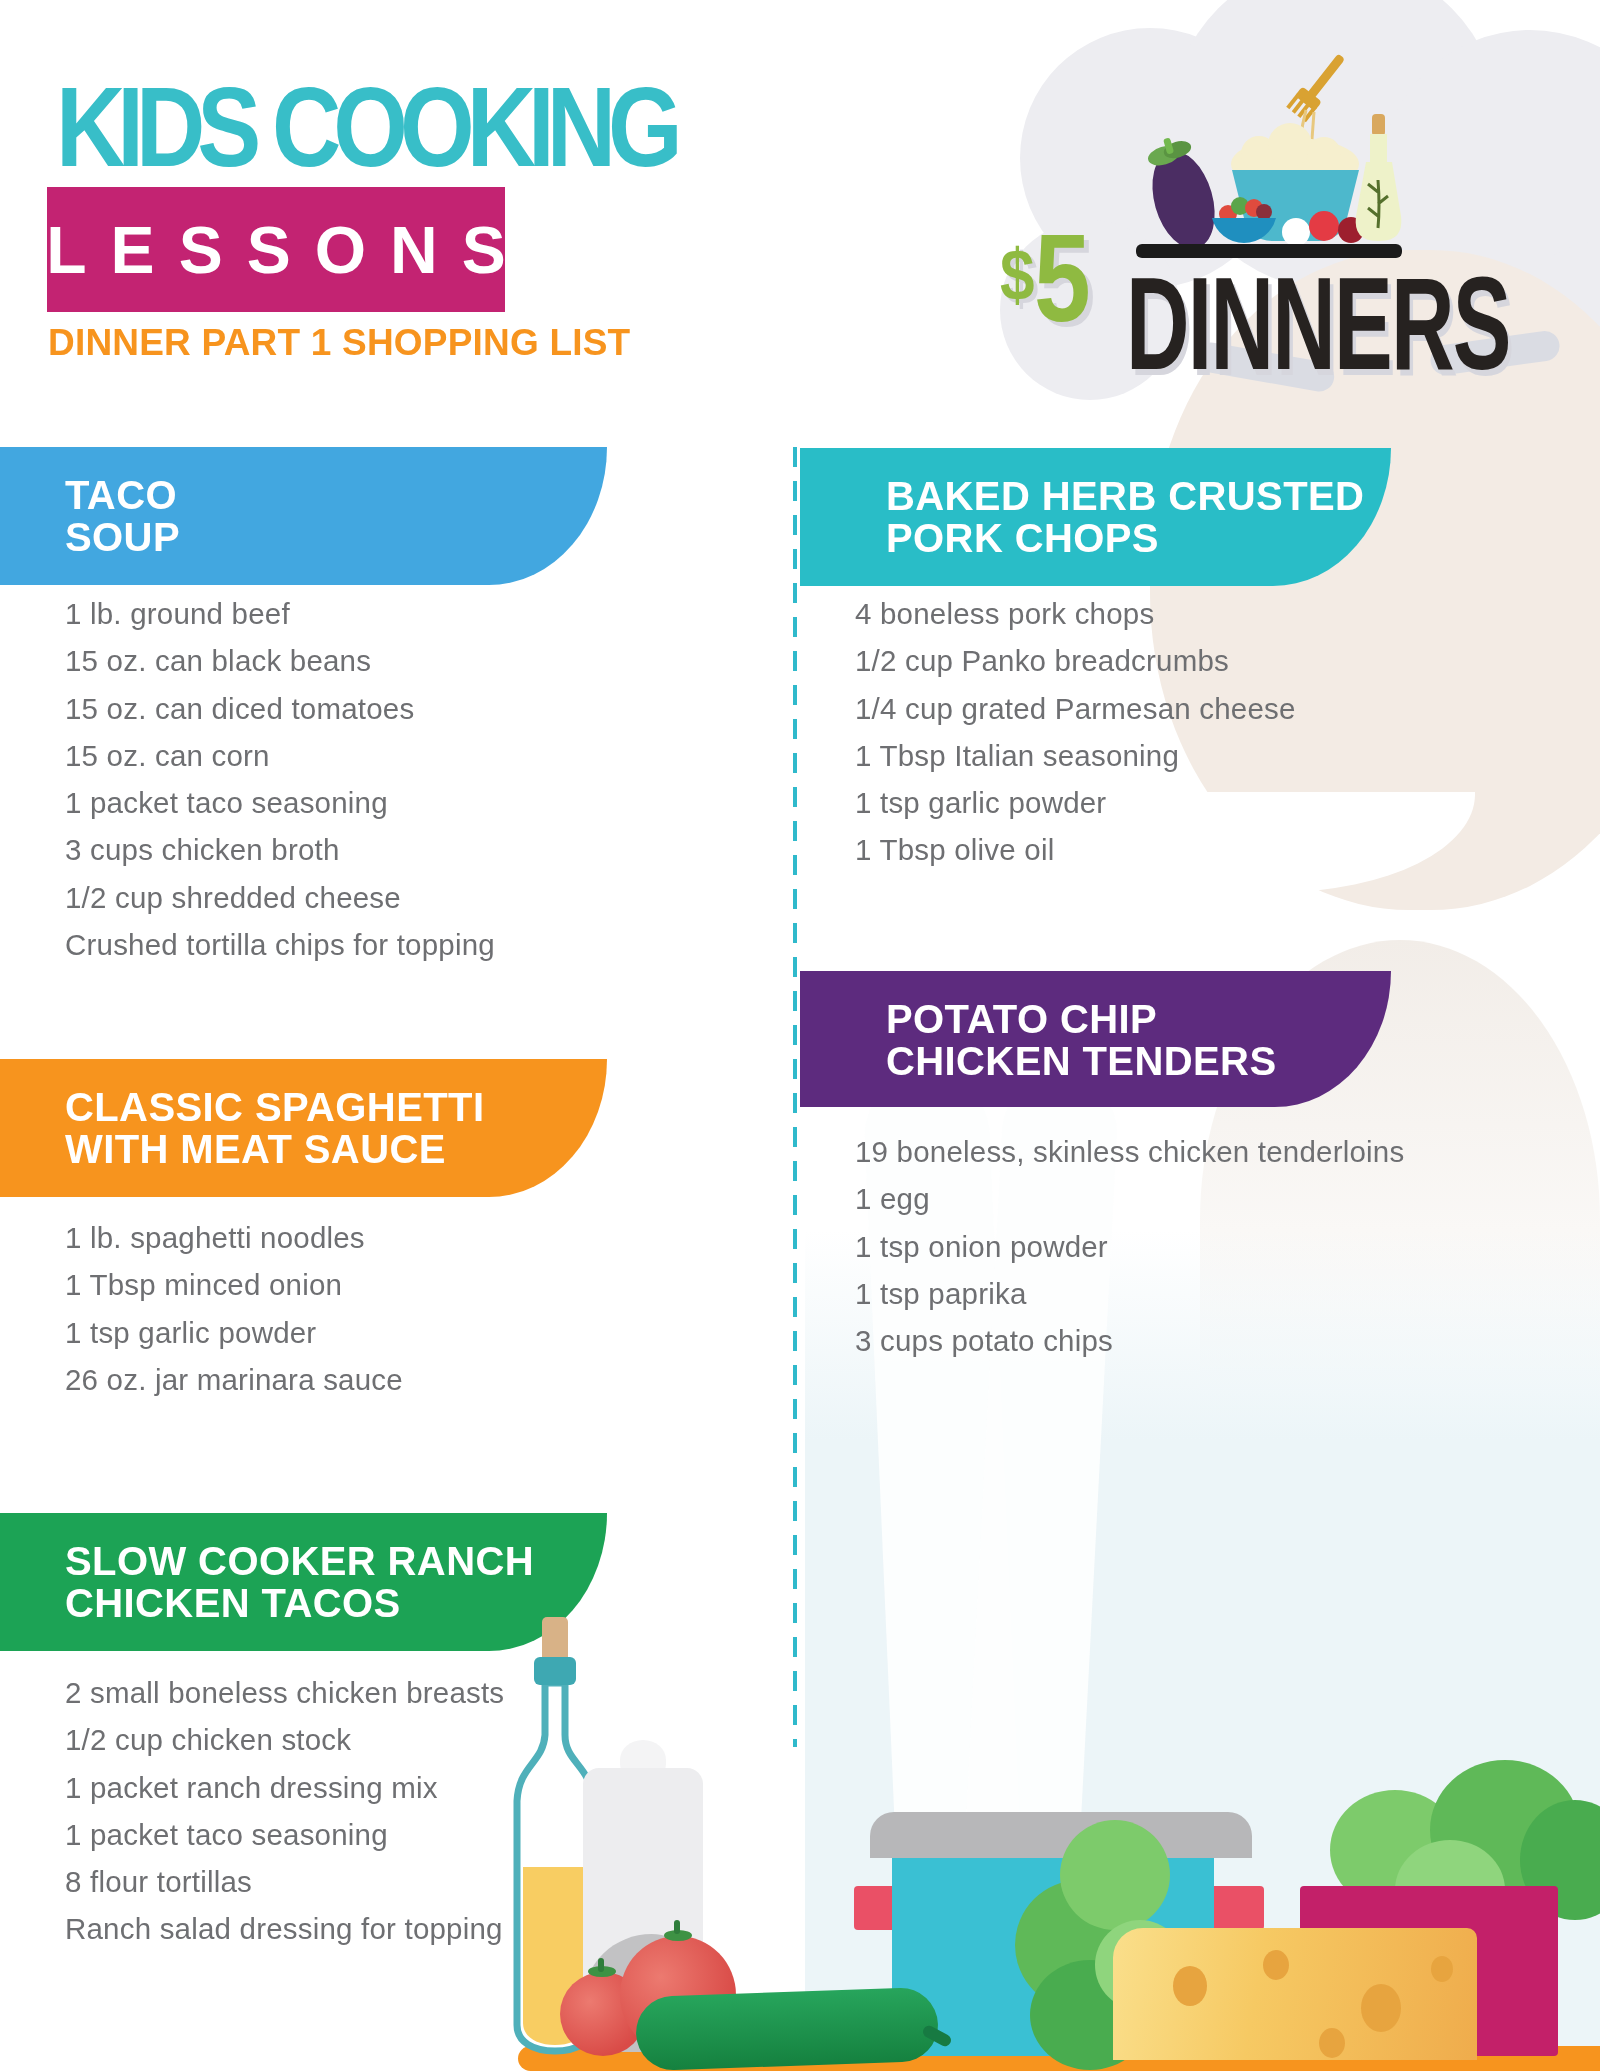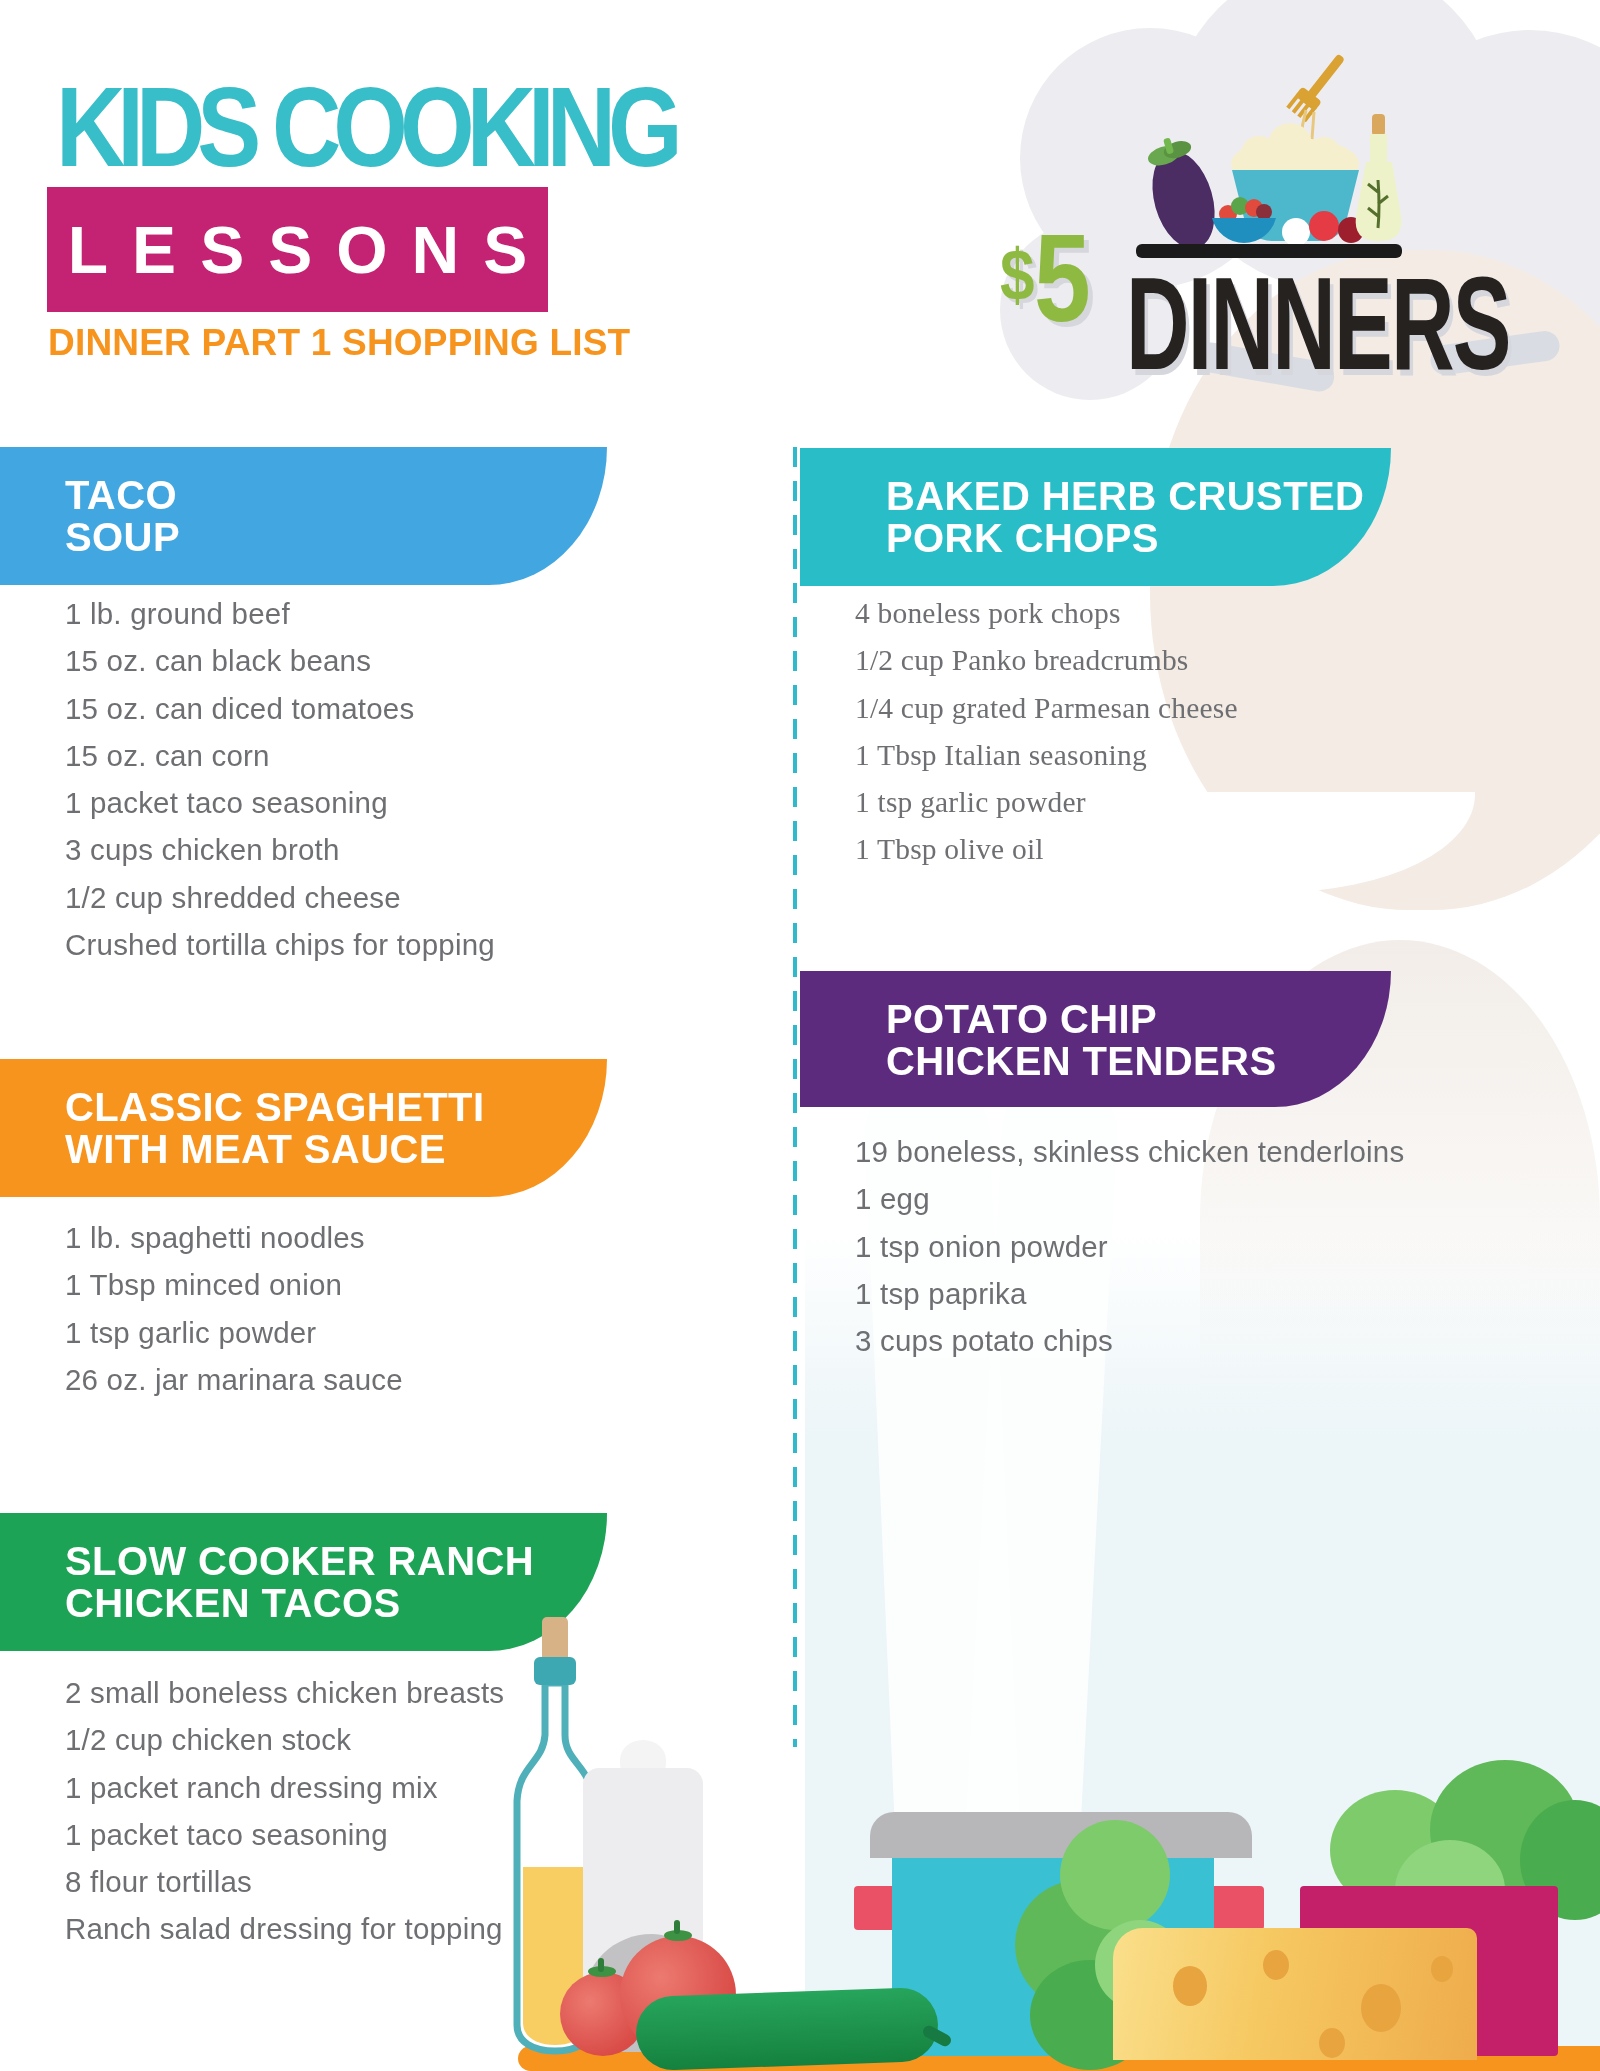--- a/index.html
+++ b/index.html
@@ -11,21 +11,21 @@
   .hair{background:#EDEDF1;border-radius:50%;}
   .face{background:#F3EBE4;border-radius:48%;}
   .brow{background:#DADCE3;border-radius:16px;}
   .smile{background:#ffffff;border-radius:0 0 200px 200px / 0 0 100px 100px;}
   .bodywash{background:linear-gradient(180deg,#F2EDE8 0%,rgba(242,237,232,0) 85%);border-radius:50% 50% 0 0;}
   .bluewash{background:linear-gradient(180deg,rgba(236,245,248,0) 0%,#ECF5F8 25%);}
   .steam{background:#FDFEFE;opacity:.92;border-radius:60px 60px 0 0;}
   
   .kids-title{left:56px;top:62px;font-weight:700;font-size:96px;letter-spacing:-8px;
               transform:scaleY(1.18);transform-origin:left top;white-space:nowrap;z-index:2;}
-  .lessons-band{left:47px;top:187px;width:501px;height:125px;display:flex;align-items:center;
+  .lessons-band{left:47px;top:187px;width:458px;height:125px;display:flex;align-items:center;
                 justify-content:center;z-index:2;}
   .lessons-text{color:#fff;font-weight:700;font-size:66px;letter-spacing:24px;padding-left:24px;white-space:nowrap;}
   .tagline{left:48px;top:322px;font-weight:700;font-size:37px;letter-spacing:.2px;z-index:2;white-space:nowrap;}
   
   .logo-dollar{left:1000px;top:234px;font-weight:700;font-size:62px;transform:scaleY(1.15);
                transform-origin:left top;z-index:2;text-shadow:4px 4px 0 #D6D6DD;}
   .logo-five{left:1034px;top:208px;font-weight:700;font-size:102px;transform:scaleY(1.22);
              transform-origin:left top;z-index:2;text-shadow:5px 4px 0 #D6D6DD;}
   .logo-name{left:1126px;top:248px;font-weight:700;font-size:100px;letter-spacing:-2px;
              transform:scale(.88,1.32);transform-origin:left top;z-index:2;white-space:nowrap;
@@ -185,21 +185,21 @@
     <li>8 flour tortillas</li>
     <li>Ranch salad dressing for topping</li>
   </ul>
 
   <div class="banner banner-right" style="top: 448px; background: rgb(41, 189, 199);">
     <div class="t">
       <div>BAKED HERB CRUSTED</div>
       <div>PORK CHOPS</div>
     </div>
   </div>
-  <ul class="list list-right" style="top: 590px; color: rgb(110, 111, 114); font-family: Liberation Serif, serif;">
+  <ul class="list list-right" style="top: 590px; color: rgb(110, 111, 114);">
     <li>4 boneless pork chops</li>
     <li>1/2 cup Panko breadcrumbs</li>
     <li>1/4 cup grated Parmesan cheese</li>
     <li>1 Tbsp Italian seasoning</li>
     <li>1 tsp garlic powder</li>
     <li>1 Tbsp olive oil</li>
   </ul>
 
   <div class="banner banner-right" style="top: 971px; height: 136px; background: rgb(93, 43, 126);">
     <div class="t">

